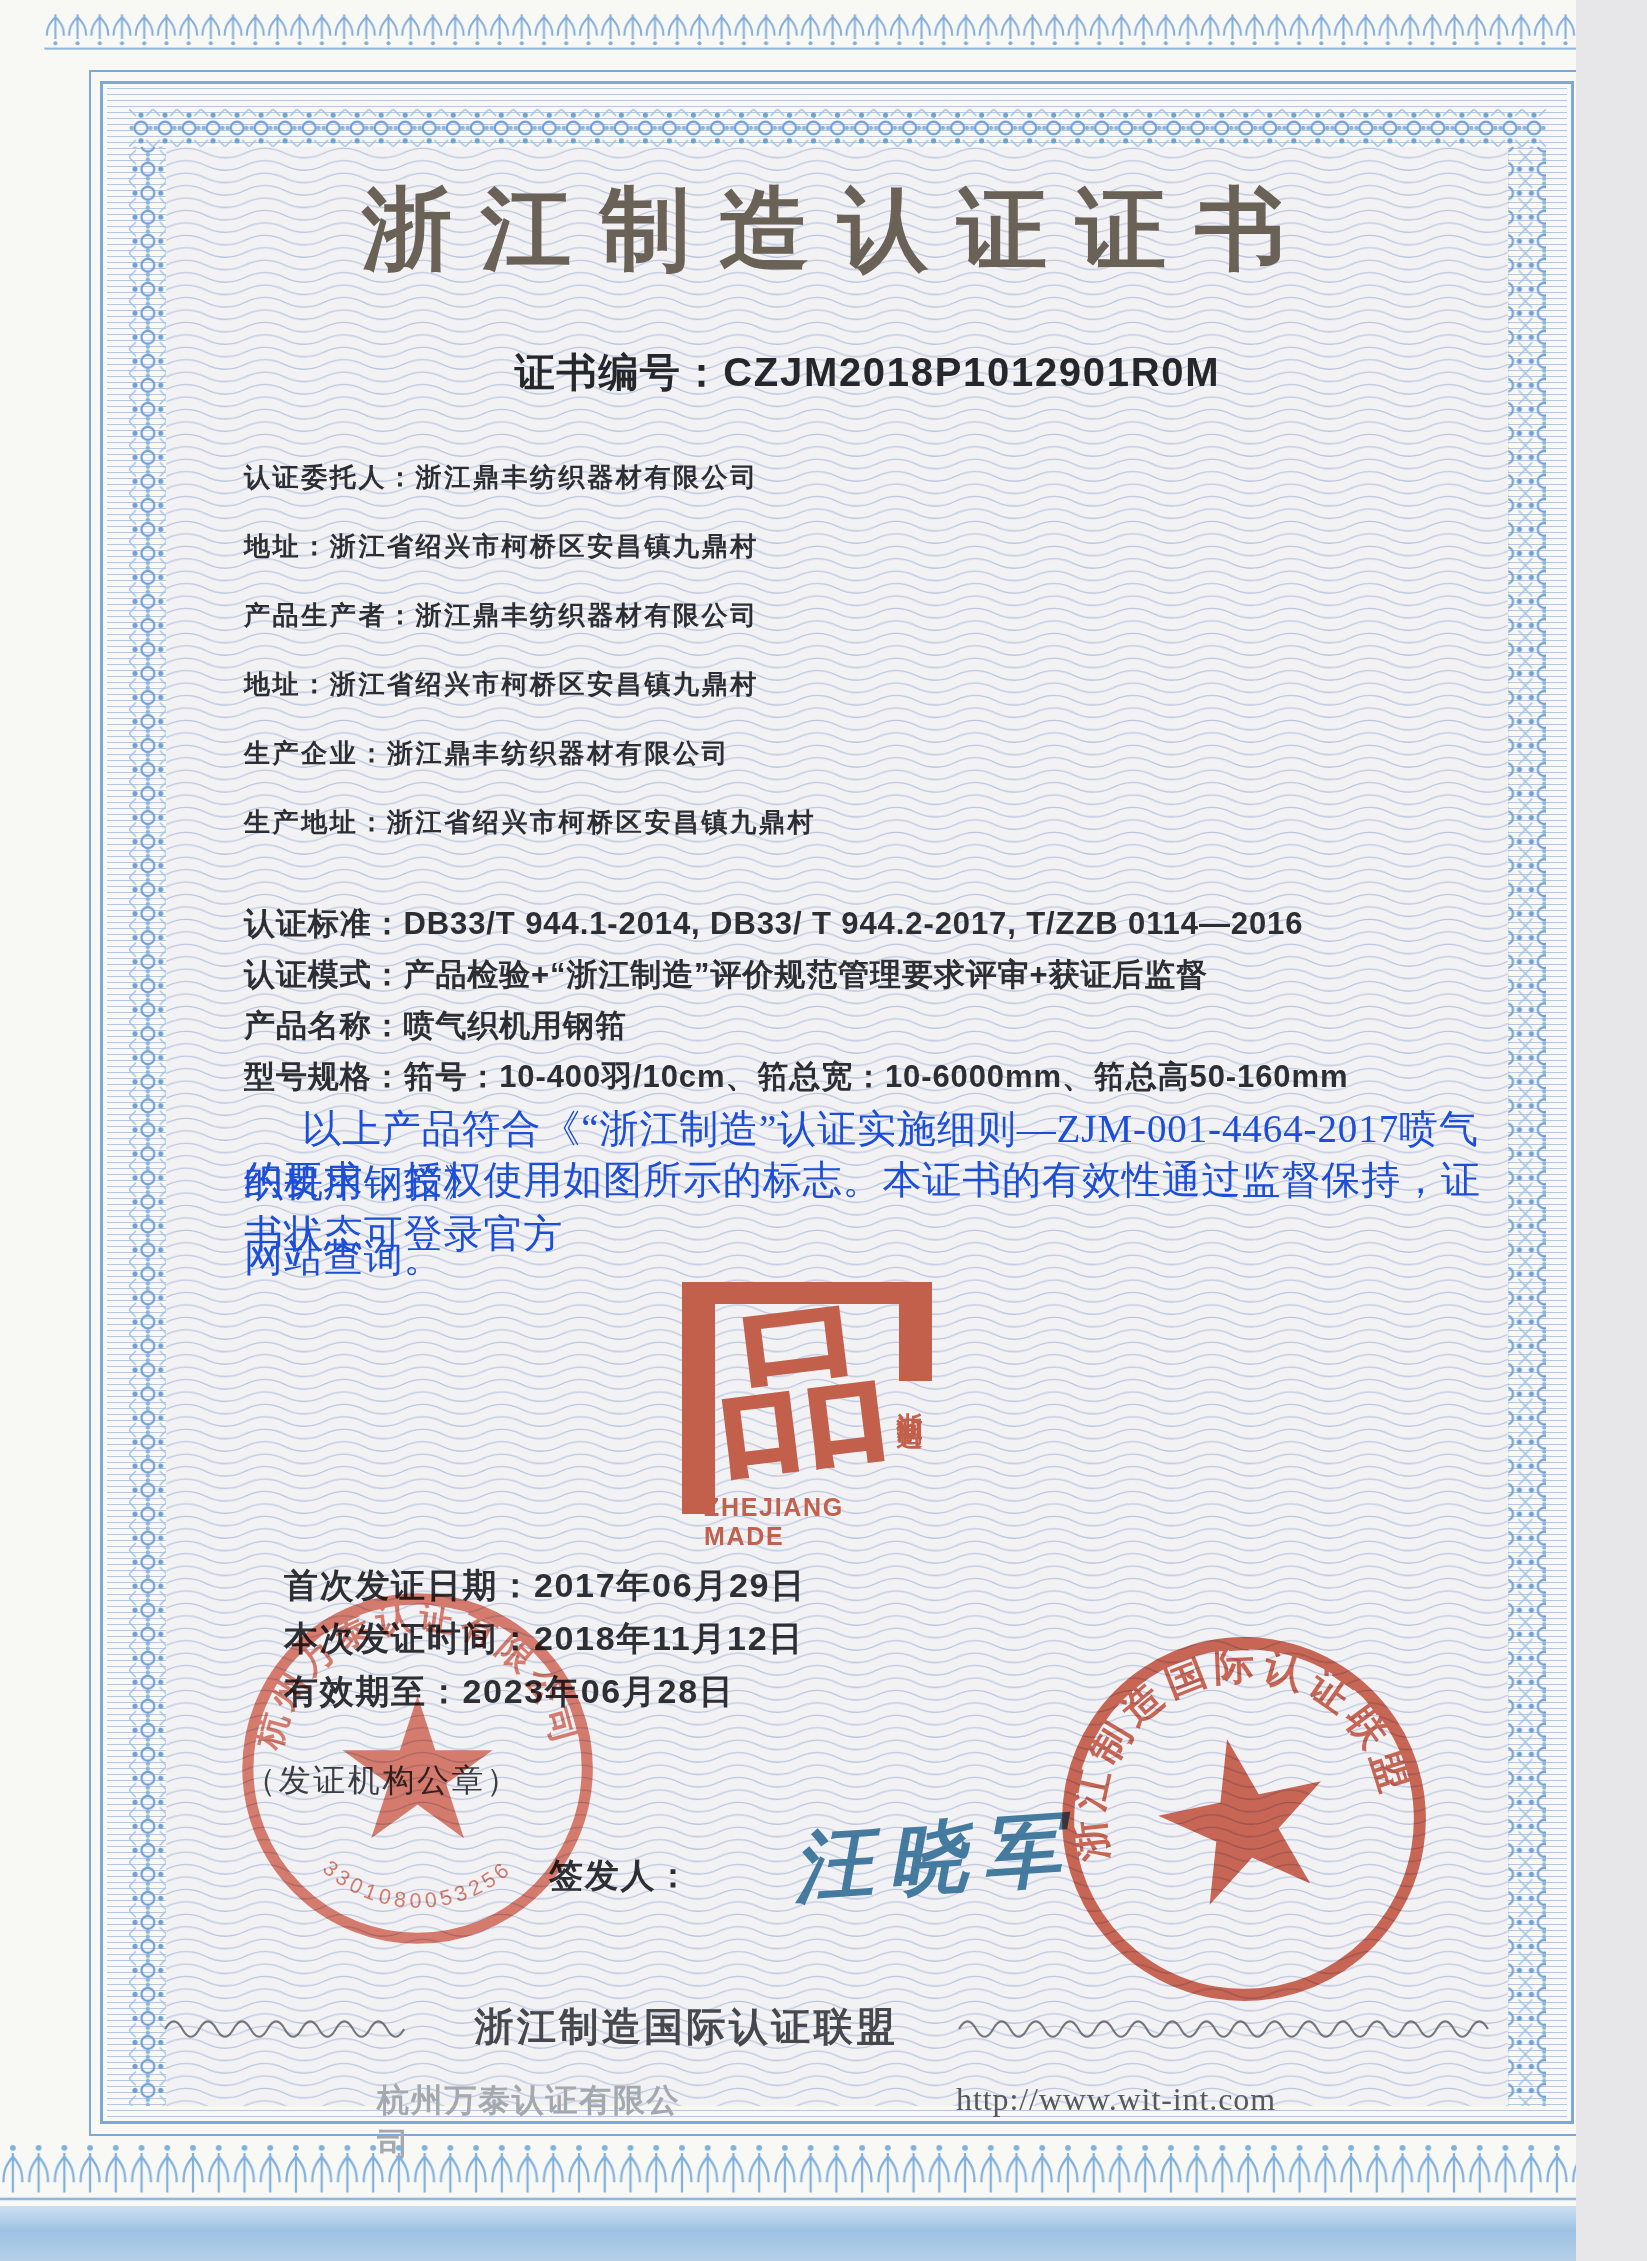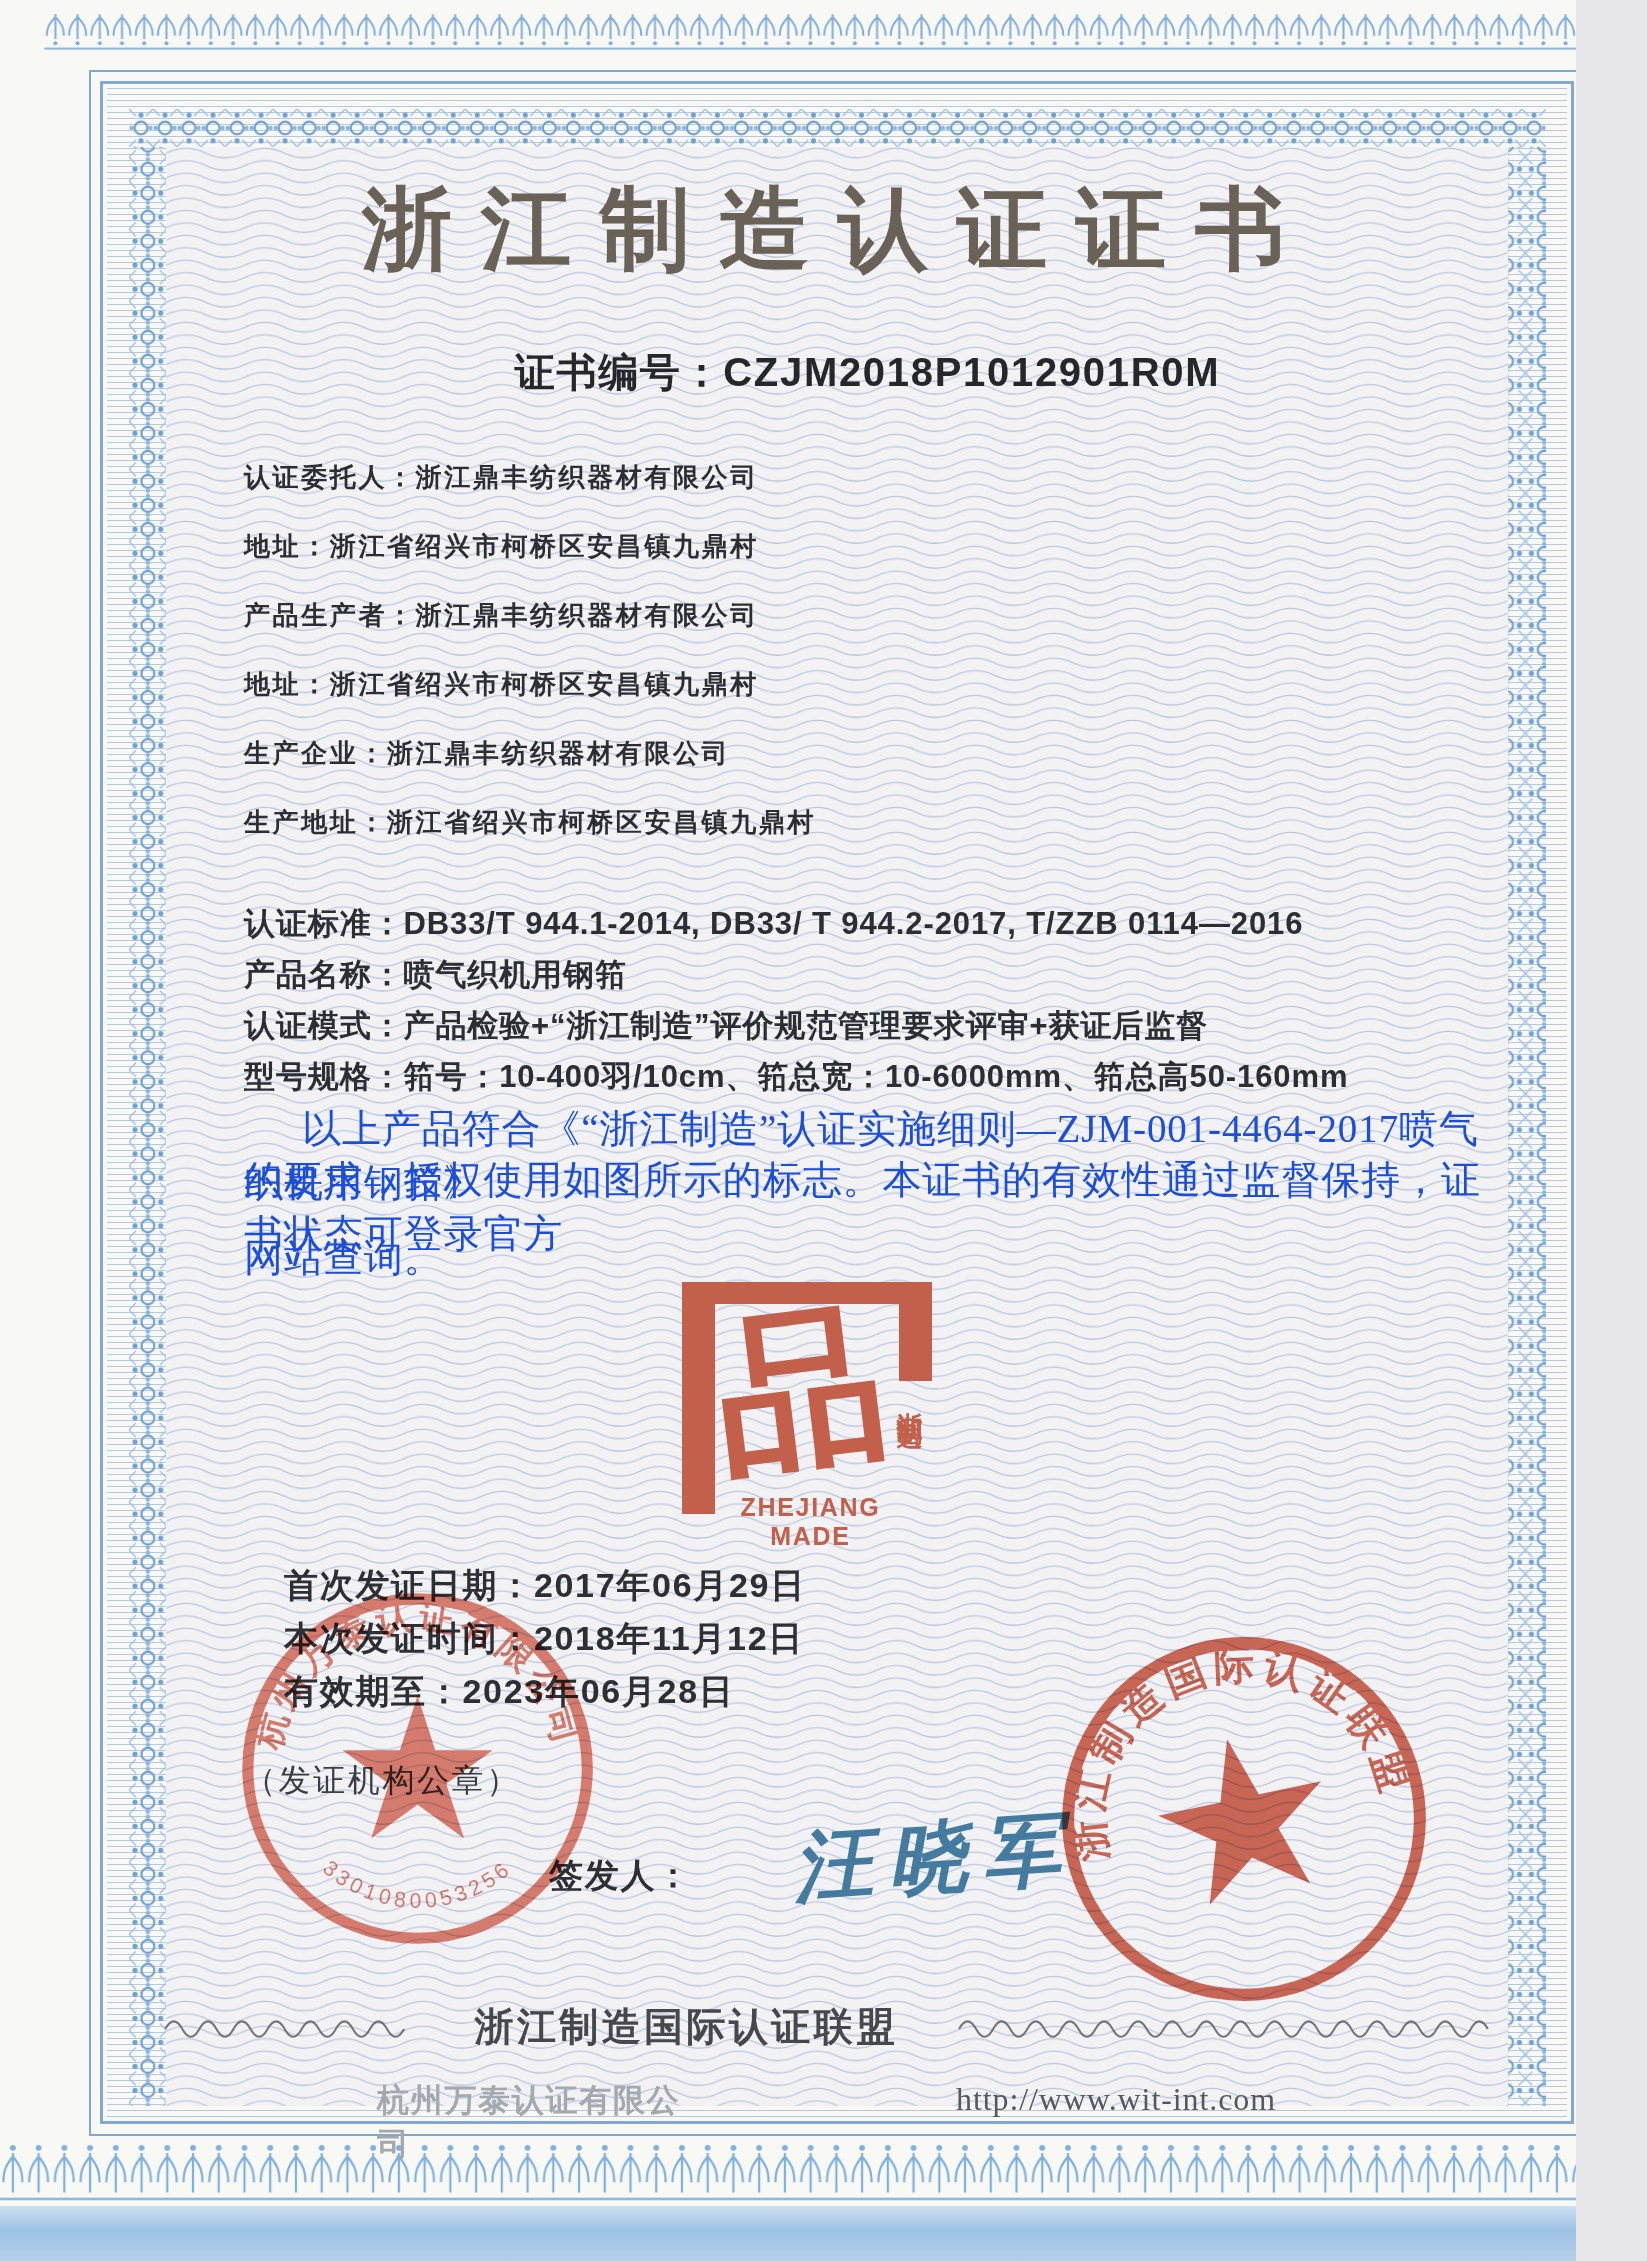--- a/index.html
+++ b/index.html
@@ -40,21 +40,21 @@
   .logo{left:682px;top:1282px;width:250px;height:237px;}
   .logo .bar{position:absolute;background:#c2604c;}
   .logo-top{left:0;top:0;width:250px;height:22px;}
   .logo-left{left:0;top:0;width:33px;height:232px;}
   .logo-stub{left:217px;top:0;width:33px;height:99px;}
   .logo-mark{position:absolute;left:24px;top:15.4px;width:189px;height:189px;
       font-family:"Liberation Serif",serif;font-weight:700;font-size:170px;line-height:189px;
       color:#c2604c;transform:rotate(-7deg);text-align:center;}
   .logo-side{position:absolute;left:211px;top:110px;writing-mode:vertical-rl;
       font-weight:700;font-size:26px;line-height:34px;letter-spacing:3.4px;color:#c2604c;}
-  .logo-caption{position:absolute;left:22px;top:211px;width:213px;text-align:center;
+  .logo-caption{position:absolute;left:22px;top:211px;width:213px;text-align:left;
       font-weight:700;font-size:25px;letter-spacing:1.7px;color:#c2604c;}
 
   
   .date-block{left:244px;top:1559px;width:772px;margin-left:40px;}
   .date-line{height:53px;display:flex;align-items:center;font-weight:700;font-size:34px;color:#2e2f34;letter-spacing:1.7px;}
   .seal-note{left:244px;top:1759px;font-family:Liberation Mono, monospace;font-size:32px;color:#3a3d43;letter-spacing:2.6px;}
   .issuer{left:549px;top:1853px;font-weight:700;font-size:34px;color:#2e2f34;letter-spacing:1.7px;}
   .signature{left:793px;top:1801px;width:429px;font-family:"Liberation Serif",serif;font-style:italic;
       font-weight:700;font-size:79px;color:#2f6b95;letter-spacing:15.4px;transform:rotate(-4deg);opacity:.88;}
 
@@ -134,22 +134,22 @@
     <div class="info-line">认证委托人：浙江鼎丰纺织器材有限公司</div>
     <div class="info-line">地址：浙江省绍兴市柯桥区安昌镇九鼎村</div>
     <div class="info-line">产品生产者：浙江鼎丰纺织器材有限公司</div>
     <div class="info-line">地址：浙江省绍兴市柯桥区安昌镇九鼎村</div>
     <div class="info-line">生产企业：浙江鼎丰纺织器材有限公司</div>
     <div class="info-line">生产地址：浙江省绍兴市柯桥区安昌镇九鼎村</div>
   </div>
 
   <div class="abs spec-block">
     <div class="spec-line">认证标准：DB33/T 944.1-2014, DB33/ T 944.2-2017, T/ZZB 0114—2016</div>
+    <div class="spec-line">认证模式：产品检验+“浙江制造”评价规范管理要求评审+获证后监督</div>
     <div class="spec-line">产品名称：喷气织机用钢筘</div>
-    <div class="spec-line">认证模式：产品检验+“浙江制造”评价规范管理要求评审+获证后监督</div>
     <div class="spec-line">型号规格：筘号：10-400羽/10cm、筘总宽：10-6000mm、筘总高50-160mm</div>
   </div>
 
   <div class="abs stmt-block">
     <div class="stmt-line first">以上产品符合《“浙江制造”认证实施细则—ZJM-001-4464-2017喷气织机用钢筘》</div>
     <div class="stmt-line">的要求，授权使用如图所示的标志。本证书的有效性通过监督保持，证书状态可登录官方</div>
     <div class="stmt-line">网站查询。</div>
   </div>
 
   <div class="abs logo">

